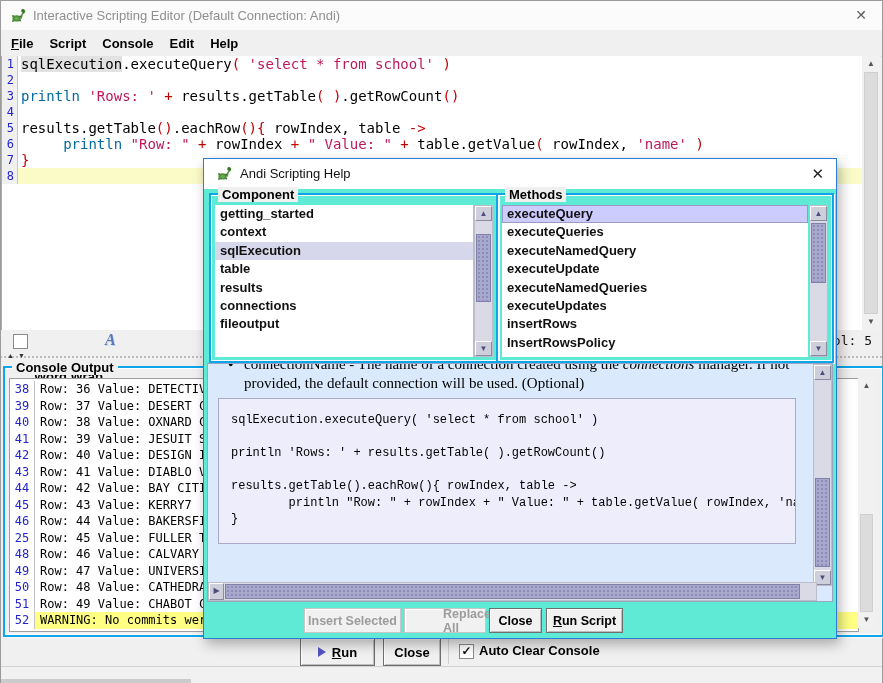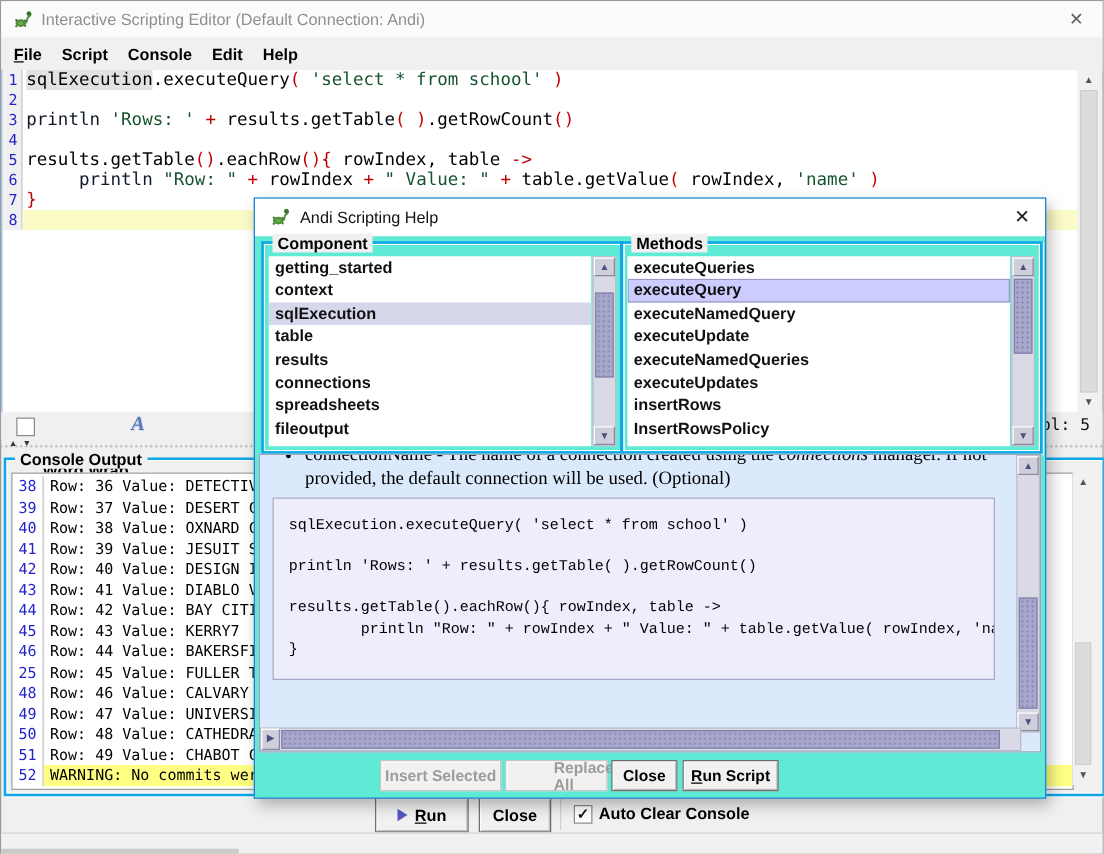--- a/index.html
+++ b/index.html
@@ -21,22 +21,22 @@
 
   
   .editor-zone{position:absolute;left:1px;top:56px;width:860px;height:274px;background:#ffffff;
                border-left:1px solid #8fb3dd;overflow:hidden;}
   .ed-row{display:flex;height:16px;line-height:16px;font-family:"DejaVu Sans Mono",monospace;font-size:14px;}
   .ed-num{flex:0 0 12px;width:12px;text-align:right;padding-right:3px;background:#f0f0f0;
           color:#2424cc;font-size:12px;border-right:1px solid #c8c8c8;}
   .ed-code{flex:1;white-space:pre;padding-left:3px;}
   .ed-row.current .ed-code{background:#fbfbc8;}
   .seg-p{color:#000;}
-  .seg-k{color:#0f172a;}
-  .seg-s{color:#14532d;}
+  .seg-k{color:#0369a1;}
+  .seg-s{color:#be185d;}
   .seg-o{color:#c00000;}
   .seg-hl{color:#000;background:#e2e2e2;}
 
   
   .win-sb{position:absolute;background:#f1f1f1;}
   .win-btn{position:absolute;left:0;width:100%;height:16px;color:#555;font-size:8px;
            line-height:16px;text-align:center;}
   .win-thumb{position:absolute;left:2px;right:2px;background:#dcdcdc;border:1px solid #cfcfcf;}
   .editor-vscroll{left:862px;top:56px;width:18px;height:274px;}
   .editor-vscroll .win-thumb{top:16px;height:240px;}
@@ -346,35 +346,34 @@
 
     <div class="groupbox component-group">
       <span class="legend">Component</span>
       <div class="hl-list">
           <div class="hl-item">getting_started</div>
           <div class="hl-item">context</div>
           <div class="hl-item selected">sqlExecution</div>
           <div class="hl-item">table</div>
           <div class="hl-item">results</div>
           <div class="hl-item">connections</div>
-          <div class="hl-item">spreadsheets</div>
           <div class="hl-item">fileoutput</div>
         </div>
       <div class="metal-sb comp-sb">
         <span class="metal-btn" style="top:0">▲</span>
         <span class="metal-thumb"></span>
         <span class="metal-btn" style="bottom:0">▼</span>
       </div>
     </div>
 
     <div class="groupbox methods-group">
       <span class="legend">Methods</span>
       <div class="hl-list">
+          <div class="hl-item selected">executeQuery</div>
           <div class="hl-item">executeQueries</div>
-          <div class="hl-item selected">executeQuery</div>
           <div class="hl-item">executeNamedQuery</div>
           <div class="hl-item">executeUpdate</div>
           <div class="hl-item">executeNamedQueries</div>
           <div class="hl-item">executeUpdates</div>
           <div class="hl-item">insertRows</div>
           <div class="hl-item">InsertRowsPolicy</div>
         </div>
       <div class="metal-sb meth-sb">
         <span class="metal-btn" style="top:0">▲</span>
         <span class="metal-thumb"></span>

